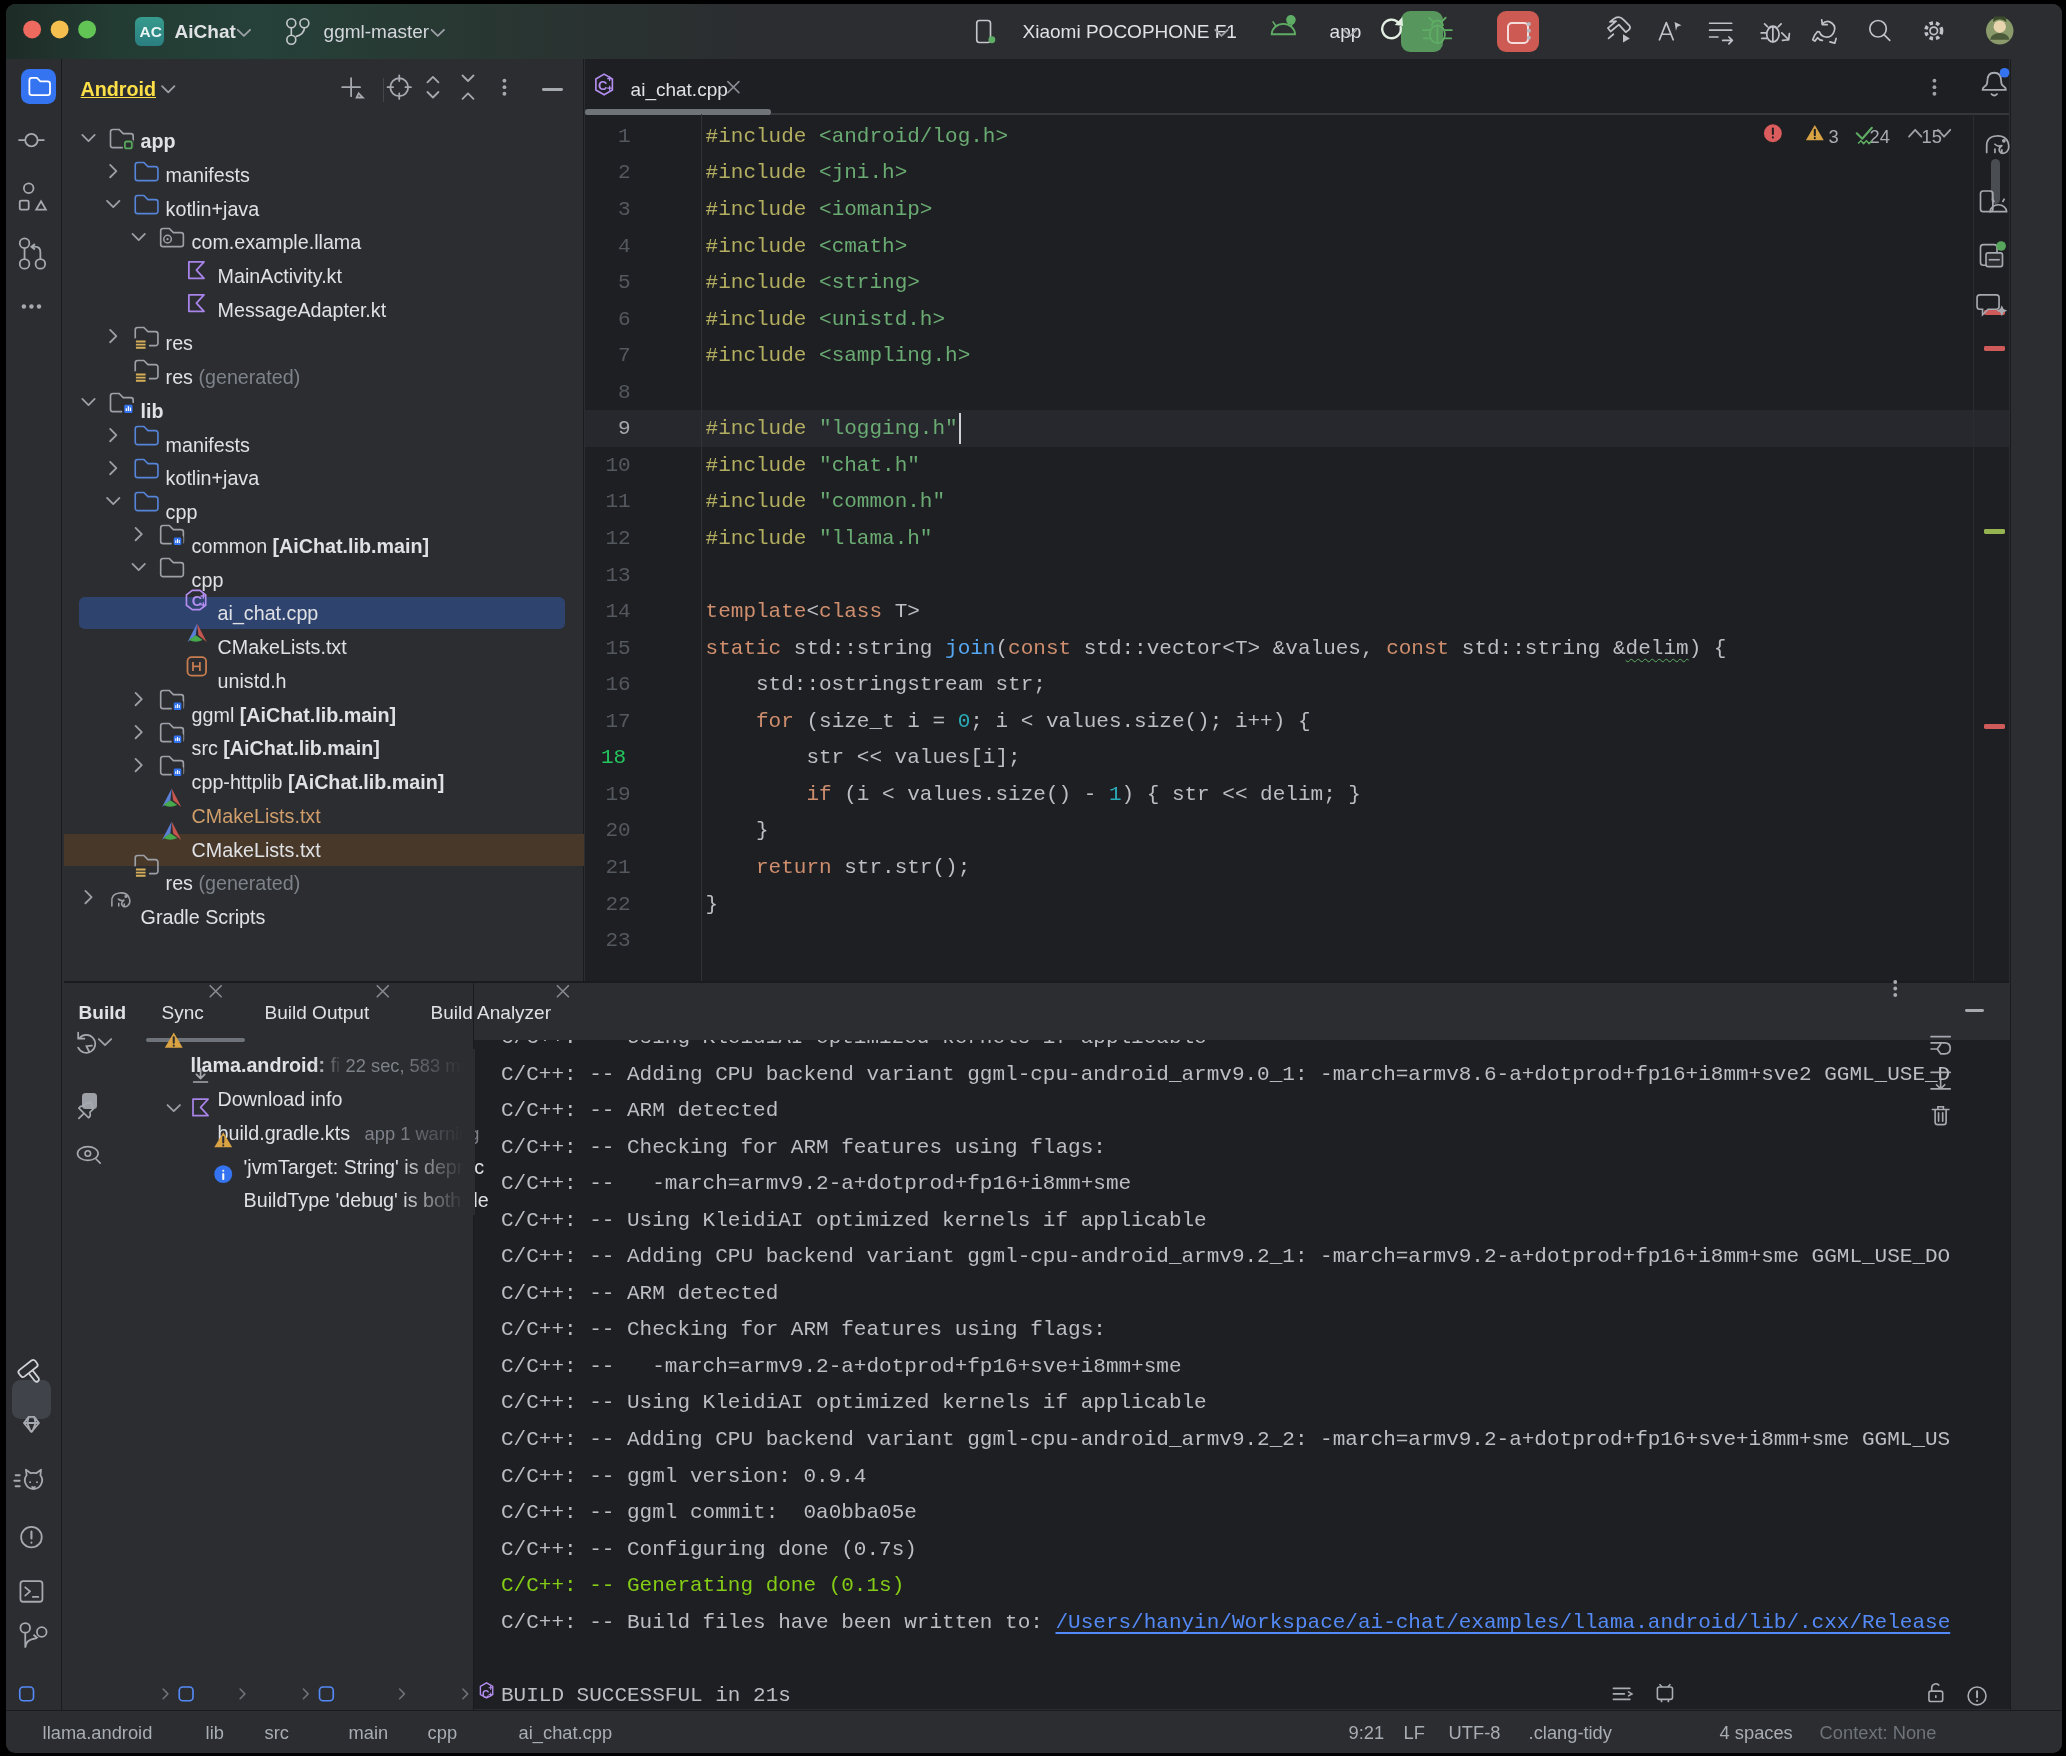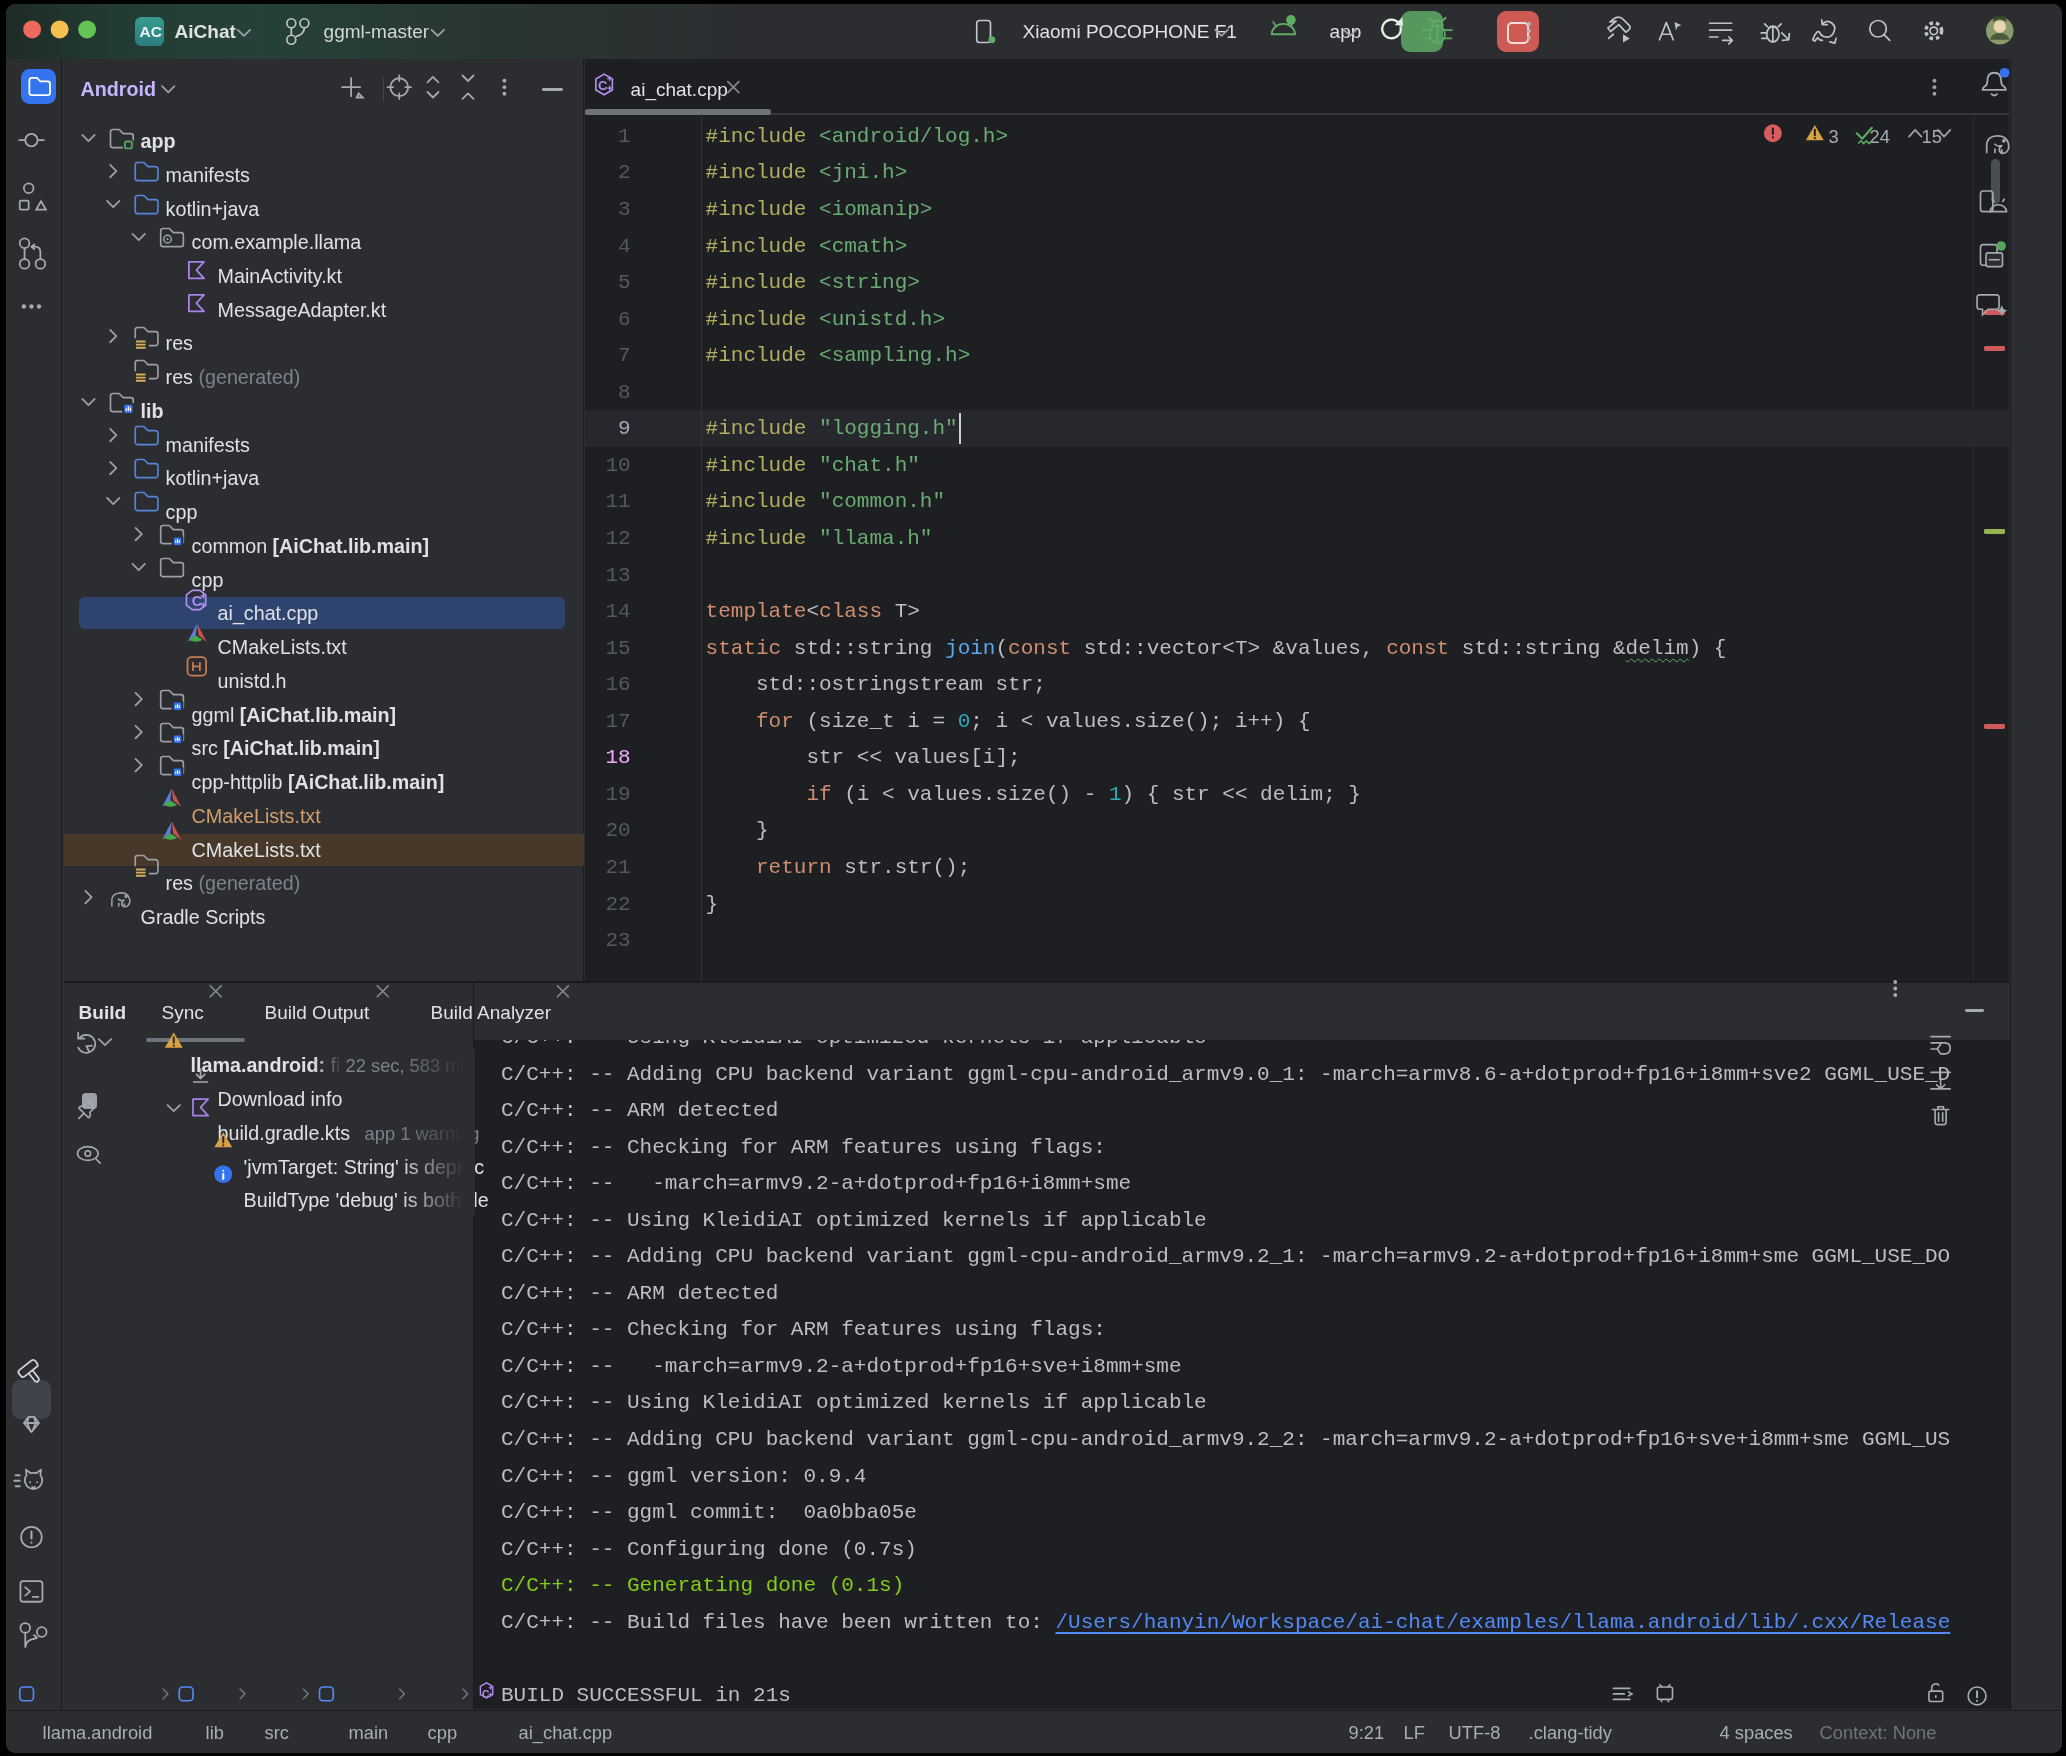--- a/index.html
+++ b/index.html
@@ -158,21 +158,21 @@
       </g>
     </svg>
     <svg style="left:0;top:0" width="0.7" height="0.7" viewBox="0 0 1 1">
       <g stroke="#a6a9af" stroke-width="2.6" fill="none">
         <circle cx="28" cy="2362" r="7"></circle>
         <circle cx="52" cy="2368" r="7"></circle>
         <path d="M28 2369 v22 M28 2391 q0 -12 17 -14 M40 2372 l5 4 -6 3"></path>
       </g>
     </svg>
     <div class="a" style="left:58px;top:55px;width:520px;height:922px;background:#2b2d30;border-right:1.4px solid #1a1b1e;"></div>
-    <div class="a" style="left:75px;top:71px;height:28px;line-height:28px;font-size:19.7px;color:#c4b5fd;font-weight:700;white-space:pre;">Android</div>
+    <div class="a" style="left:75px;top:71px;height:28px;line-height:28px;font-size:19.7px;color:#fde047;font-weight:700;white-space:pre;text-decoration:underline;">Android</div>
     <svg style="left:0;top:0" width="0.7" height="0.7" viewBox="0 0 1 1">
       <path d="M227 119.5 L236 128.5 L245 119.5" stroke="#9da0a6" stroke-width="2.6" fill="none" stroke-linecap="round" stroke-linejoin="round"></path>
     </svg>
     <svg style="left:0;top:0" width="0.7" height="0.7" viewBox="0 0 1 1">
       <g stroke="#a6a9af" stroke-width="2.6" fill="none" stroke-linecap="round">
         <path d="M502 108 v26 M489 121 h26 M513 130 l6 6 h-9 z"></path>
       </g>
     </svg>
     <div class="a" style="left:377px;top:74px;width:1.4px;height:24px;background:#43454a;"></div>
     <svg style="left:0;top:0" width="0.7" height="0.7" viewBox="0 0 1 1">
@@ -450,21 +450,21 @@
     <div class="a mono" style="left:700px;top:516px;height:37px;line-height:37px;font-size:21px;color:#bcbec4;"><span style="color:#b3ae60;">#include</span> <span style="color:#6aab73;">"llama.h"</span></div>
     <div class="a mono" style="left:591px;top:553px;width:34px;height:37px;line-height:37px;font-size:21px;color:#54585f;text-align:right;">13</div>
     <div class="a mono" style="left:591px;top:589px;width:34px;height:37px;line-height:37px;font-size:21px;color:#54585f;text-align:right;">14</div>
     <div class="a mono" style="left:700px;top:589px;height:37px;line-height:37px;font-size:21px;color:#bcbec4;"><span style="color:#cf8e6d;">template</span>&lt;<span style="color:#cf8e6d;">class</span> T&gt;</div>
     <div class="a mono" style="left:591px;top:626px;width:34px;height:37px;line-height:37px;font-size:21px;color:#54585f;text-align:right;">15</div>
     <div class="a mono" style="left:700px;top:626px;height:37px;line-height:37px;font-size:21px;color:#bcbec4;"><span style="color:#cf8e6d;">static</span> std::string <span style="color:#56a8f5;">join</span>(<span style="color:#cf8e6d;">const</span> std::vector&lt;T&gt; &amp;values, <span style="color:#cf8e6d;">const</span> std::string &amp;<span style="color:#bcbec4;text-decoration:underline wavy #5fad65 1.1px;text-underline-offset:4.2px;">delim</span>) {</div>
     <div class="a mono" style="left:591px;top:662px;width:34px;height:37px;line-height:37px;font-size:21px;color:#54585f;text-align:right;">16</div>
     <div class="a mono" style="left:700px;top:662px;height:37px;line-height:37px;font-size:21px;color:#bcbec4;">    std::ostringstream str;</div>
     <div class="a mono" style="left:591px;top:699px;width:34px;height:37px;line-height:37px;font-size:21px;color:#54585f;text-align:right;">17</div>
     <div class="a mono" style="left:700px;top:699px;height:37px;line-height:37px;font-size:21px;color:#bcbec4;">    <span style="color:#cf8e6d;">for</span> (size_t i = <span style="color:#2aacb8;">0</span>; i &lt; values.size(); i++) {</div>
-    <div class="a mono" style="left:591px;top:735px;width:34px;height:37px;line-height:37px;font-size:21px;color:#f0abfc;text-align:right;">18</div>
+    <div class="a mono" style="left:591px;top:735px;width:34px;height:37px;line-height:37px;font-size:21px;color:#22c55e;text-align:center;">18</div>
     <div class="a mono" style="left:700px;top:735px;height:37px;line-height:37px;font-size:21px;color:#bcbec4;">        str &lt;&lt; values[i];</div>
     <div class="a mono" style="left:591px;top:772px;width:34px;height:37px;line-height:37px;font-size:21px;color:#54585f;text-align:right;">19</div>
     <div class="a mono" style="left:700px;top:772px;height:37px;line-height:37px;font-size:21px;color:#bcbec4;">        <span style="color:#cf8e6d;">if</span> (i &lt; values.size() - <span style="color:#2aacb8;">1</span>) { str &lt;&lt; delim; }</div>
     <div class="a mono" style="left:591px;top:808px;width:34px;height:37px;line-height:37px;font-size:21px;color:#54585f;text-align:right;">20</div>
     <div class="a mono" style="left:700px;top:808px;height:37px;line-height:37px;font-size:21px;color:#bcbec4;">    }</div>
     <div class="a mono" style="left:591px;top:845px;width:34px;height:37px;line-height:37px;font-size:21px;color:#54585f;text-align:right;">21</div>
     <div class="a mono" style="left:700px;top:845px;height:37px;line-height:37px;font-size:21px;color:#bcbec4;">    <span style="color:#cf8e6d;">return</span> str.str();</div>
     <div class="a mono" style="left:591px;top:882px;width:34px;height:37px;line-height:37px;font-size:21px;color:#54585f;text-align:right;">22</div>
     <div class="a mono" style="left:700px;top:882px;height:37px;line-height:37px;font-size:21px;color:#bcbec4;">}</div>
     <div class="a mono" style="left:591px;top:918px;width:34px;height:37px;line-height:37px;font-size:21px;color:#54585f;text-align:right;">23</div>

